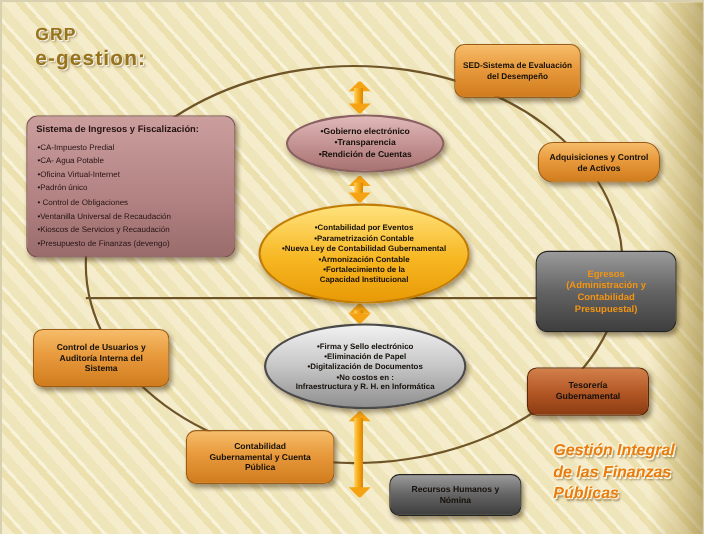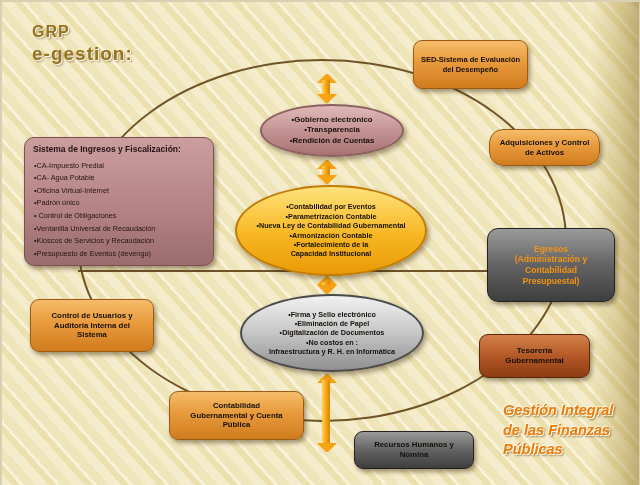--- a/index.html
+++ b/index.html
@@ -67,21 +67,21 @@
     background:linear-gradient(180deg,#d3804a 0%,#b05524 55%,#8c3c12 100%);
     border:1px solid #5a2808;
   }
   .node.gray {
     background:linear-gradient(180deg,#9a9a9a 0%,#636363 50%,#3e3e3e 100%);
     border:1px solid #222;
   }
   .node.mauve {
     background:linear-gradient(180deg,#cb9e9e 0%,#b28181 60%,#9a6c6c 100%);
     border:1px solid #7a5050;
-    display:block; text-align:left; white-space:normal; border-radius:10px;margin-top:32px;
+    display:block; text-align:left; white-space:normal; border-radius:10px;
   }
   .ellipse {
     position:absolute; z-index:3;
     display:flex; align-items:center; justify-content:center;
     text-align:center; font-weight:bold; white-space:pre-line;
     border-radius:50%; padding:4px 10px;
     box-shadow:2px 3px 5px rgba(60,40,10,0.45);
     color:#15100a; line-height:1.3;
   }
   .ellipse.pink   { background:linear-gradient(180deg,#e0b8b8 0%,#c29090 55%,#a87272 100%); border:2px solid #8a6060; }
@@ -165,21 +165,21 @@
   <div class="node mauve n-ingresos">
     <div class="title">Sistema de Ingresos y Fiscalización:</div>
     <div class="items">
         <div>•CA-Impuesto Predial</div>
         <div>•CA- Agua Potable</div>
         <div>•Oficina Virtual-Internet</div>
         <div>•Padrón único</div>
         <div>• Control de Obligaciones</div>
         <div>•Ventanilla Universal de Recaudación</div>
         <div>•Kioscos de Servicios y Recaudación</div>
-        <div>•Presupuesto de Eventos (devengo)</div>
+        <div>•Presupuesto de Finanzas (devengo)</div>
       </div>
   </div>
 
   <div class="node orange n-adquisiciones">Adquisiciones y Control
 de Activos</div>
   <div class="node gray n-egresos">Egresos
 (Administración y
 Contabilidad
 Presupuestal)</div>
   <div class="node orange n-usuarios">Control de Usuarios y

